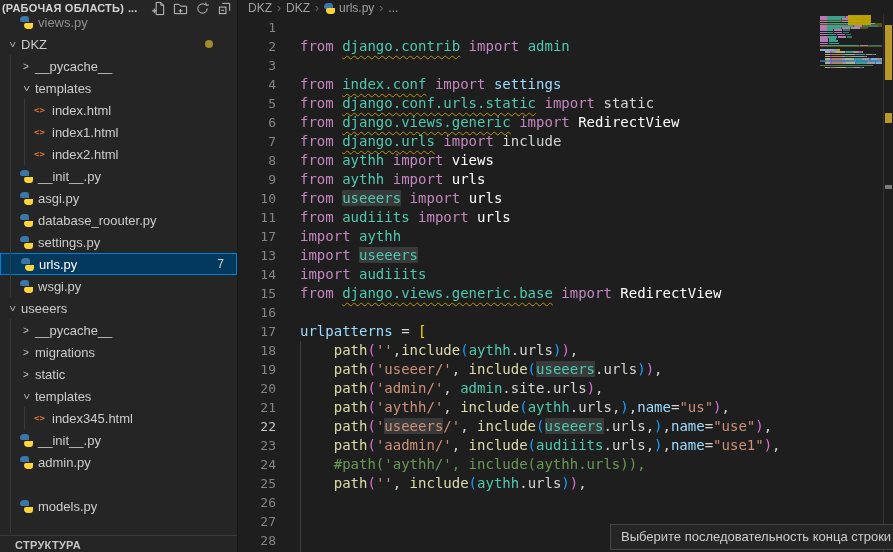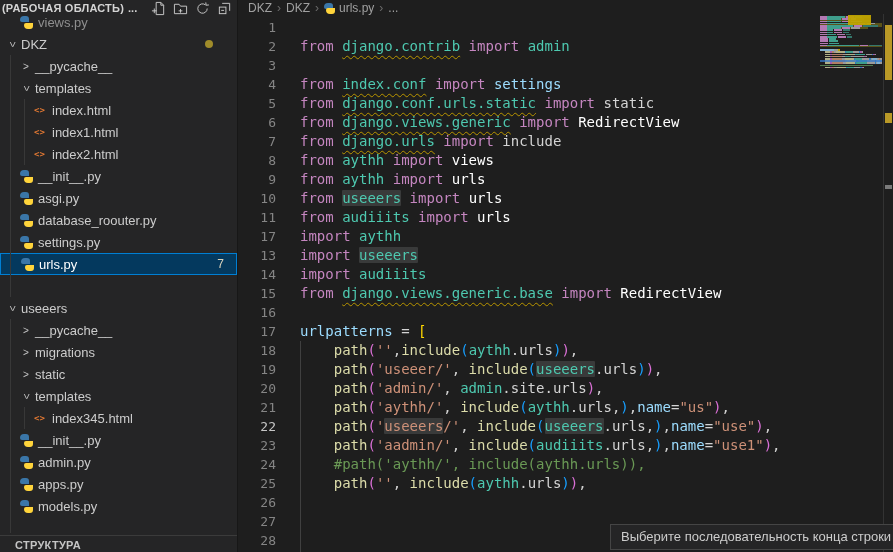--- a/index.html
+++ b/index.html
@@ -128,20 +128,24 @@
         </div>
         <div class="row" style="top: 231px; padding-left: 20px;">
           <span class="pyicon"></span>
           <span class="lbl">settings.py</span>
         </div>
         <div class="row sel" style="top: 253px; padding-left: 20px;">
           <span class="pyicon"></span>
           <span class="lbl">urls.py</span>
           <span class="badge">7</span>
         </div>
+        <div class="row" style="top: 275px; padding-left: 20px;">
+          <span class="pyicon"></span>
+          <span class="lbl">wsgi.py</span>
+        </div>
         <div class="row" style="top: 297px; padding-left: 6px;">
           <span class="chev open">&gt;</span>
           <span class="lbl">useeers</span>
         </div>
         <div class="row" style="top: 319px; padding-left: 20px;">
           <span class="chev">&gt;</span>
           <span class="lbl">__pycache__</span>
         </div>
         <div class="row" style="top: 341px; padding-left: 20px;">
           <span class="chev">&gt;</span>
@@ -159,24 +163,20 @@
           <span class="htmlicon">&lt;&gt;</span>
           <span class="lbl">index345.html</span>
         </div>
         <div class="row" style="top: 429px; padding-left: 20px;">
           <span class="pyicon"></span>
           <span class="lbl">__init__.py</span>
         </div>
         <div class="row" style="top: 451px; padding-left: 20px;">
           <span class="pyicon"></span>
           <span class="lbl">admin.py</span>
-        </div>
-        <div class="row" style="top: 473px; padding-left: 20px;">
-          <span class="pyicon"></span>
-          <span class="lbl">apps.py</span>
         </div>
         <div class="row" style="top: 495px; padding-left: 20px;">
           <span class="pyicon"></span>
           <span class="lbl">models.py</span>
         </div>
         <div class="tguide" style="left: 10px; top: 55px; height: 242px;"></div>
         <div class="tguide" style="left: 10px; top: 319px; height: 214px;"></div>
         <div class="tguide" style="left: 24px; top: 99px; height: 66px;"></div>
         <div class="tguide" style="left: 24px; top: 407px; height: 22px;"></div>
       </div>

